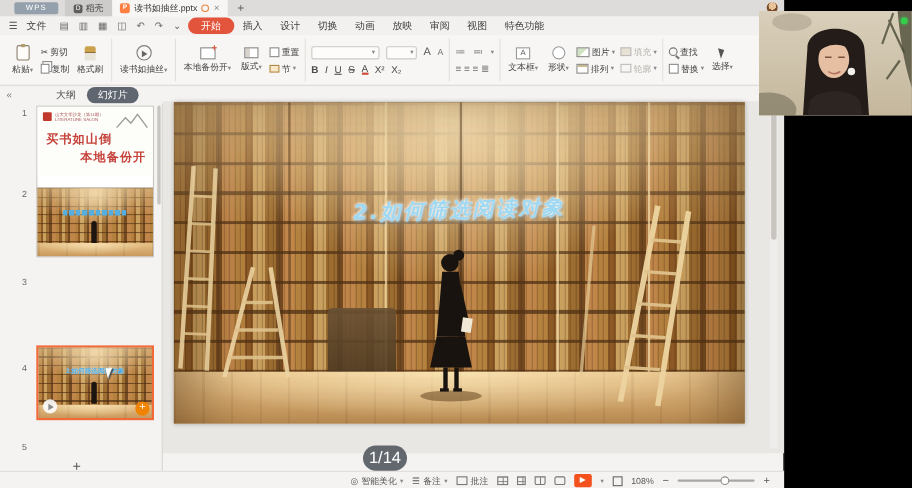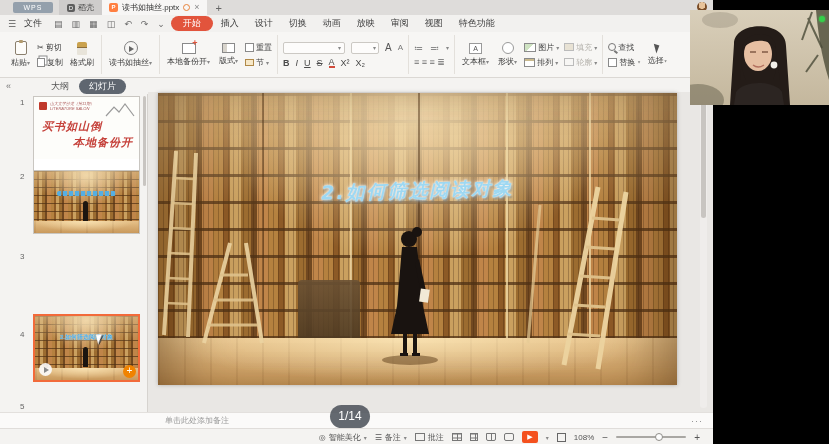--- a/index.html
+++ b/index.html
@@ -125,21 +125,21 @@
 
   
   .canvas { position:absolute; left:148px; top:92px; width:565px; height:320px; background:#e9e7e4; }
   .slide { position:absolute; left:10px; top:1px; width:519px; height:292px; box-shadow:0 0 4px rgba(0,0,0,.25); }
   .slide-title { position:absolute; left:17%; top:29%; width:66%; text-align:center;
     font:bold italic 19px "DejaVu Sans",sans-serif; color:#9ed8f2; letter-spacing:2px; transform:rotate(-1.5deg);
     text-shadow:0 0 2px #fff, 0 0 5px rgba(255,255,255,.95), 1px 2px 2px rgba(50,95,125,.55); white-space:nowrap; }
   .vscroll { position:absolute; right:6px; top:2px; width:7px; height:314px; background:#efedeb; border-radius:3px; }
   .vscroll .vthumb { position:absolute; left:1px; top:6px; width:5px; height:118px; background:#c8c5c1; border-radius:3px; }
 
-  .page-pill { position:absolute; left:330px; top:405px; width:40px; height:23px; border-radius:12px; background:rgba(78,84,92,.88); color:#fff; font-size:12px; line-height:23px; text-align:center; z-index:5; }
+  .page-pill { position:absolute; left:330px; top:405px; width:40px; height:23px; border-radius:12px; background:rgba(78,84,92,.88); color:#fff; font-size:15px; line-height:23px; text-align:center; z-index:5; }
 
   .notesbar { position:absolute; left:0; top:412px; width:713px; height:16px; background:#fbfaf9; border-top:1px solid #e3e0dd; display:flex; align-items:center; }
   .notes-ph { margin-left:165px; font-size:8px; color:#9a9a9a; }
   .notes-more { position:absolute; right:10px; font-size:9px; color:#888; letter-spacing:1px; }
 
   
   .statusbar { position:absolute; left:0; top:428px; width:713px; height:16px; background:#f4f3f1; border-top:1px solid #e0ddda; font-size:8px; color:#555; }
   .st-left { position:absolute; left:8px; top:0; height:16px; display:flex; align-items:center; gap:14px; }
   .st-item { display:flex; align-items:center; gap:3px; white-space:nowrap; }
   .gdot { width:7px; height:7px; border-radius:50%; background:#4cae4c; display:inline-block; }
@@ -320,21 +320,21 @@
               <span>填充</span>
               <span class="caret">▾</span>
             </span>
           <span class="rsmall dim">
               <span class="ic ic-outl"></span>
               <span>轮廓</span>
               <span class="caret">▾</span>
             </span>
         </div>
       </div>
-      <div class="rgroup" style="border-right:none;font-family:Liberation Mono, monospace;">
+      <div class="rgroup" style="border-right:none;">
         <div class="rcol">
           <span class="rsmall">
               <span class="ic ic-find"></span>
               <span>查找</span>
             </span>
           <span class="rsmall">
               <span class="ic ic-repl"></span>
               <span>替换</span>
               <span class="caret">▾</span>
             </span>
@@ -347,21 +347,21 @@
     </div>
 
     <div class="side-hdr">
       <span class="collapse">«</span>
       <span class="otab">大纲</span>
       <span class="slides-pill">幻灯片</span>
     </div>
 
     <div class="sidebar">
       <span class="thumb-num" style="top:4px;">1</span>
-      <div class="thumb" style="top:2px; height:80px;font-style:italic;">
+      <div class="thumb" style="top:2px; height:80px;">
         <div class="t1">
           <span class="t1-seal"></span>
           <span class="t1-salon"><span>山大文学沙龙（第11期）</span><br><span>LITERATURE SALON</span></span>
           <svg class="t1-mtn" width="30" height="14" viewBox="0 0 30 14">
               <path d="M1 13 L9 4 L14 9 L20 1 L29 13" fill="none" stroke="#9a9a9a" stroke-width="1.2"></path>
             </svg>
           <span class="t1-line1">买书如山倒</span>
           <span class="t1-line2">本地备份开</span>
         </div>
       </div>
@@ -464,24 +464,20 @@
         </svg>
         <div class="slide-title">2.如何筛选阅读对象</div>
       </div>
       <div class="vscroll">
           <div class="vthumb"></div>
         </div>
     </div>
 
     <div class="page-pill">1/14</div>
 
-    <div class="notesbar">
-      <span class="notes-ph">单击此处添加备注</span>
-      <span class="notes-more">···</span>
-    </div>
 
     <div class="statusbar">
       <div class="st-right">
         <span class="st-item">
             <span>◎</span>
             <span>智能美化</span>
             <span class="caret">▾</span>
           </span>
         <span class="st-item">
             <span>☰</span>

